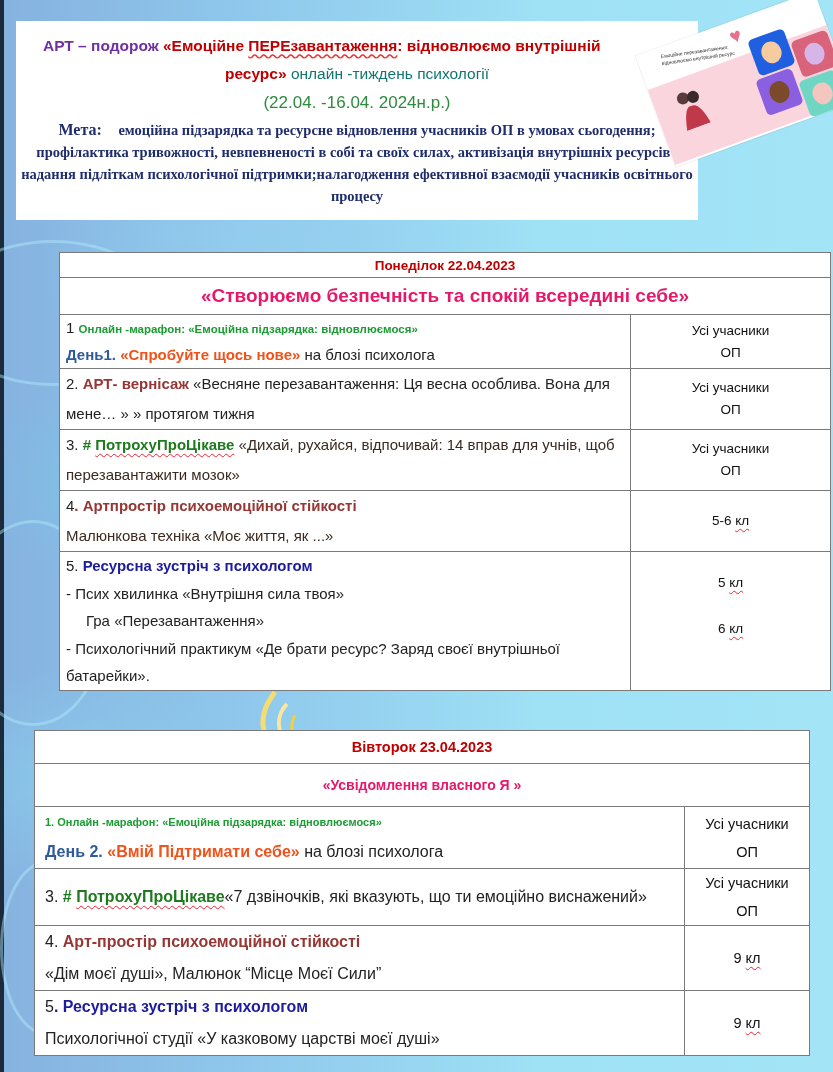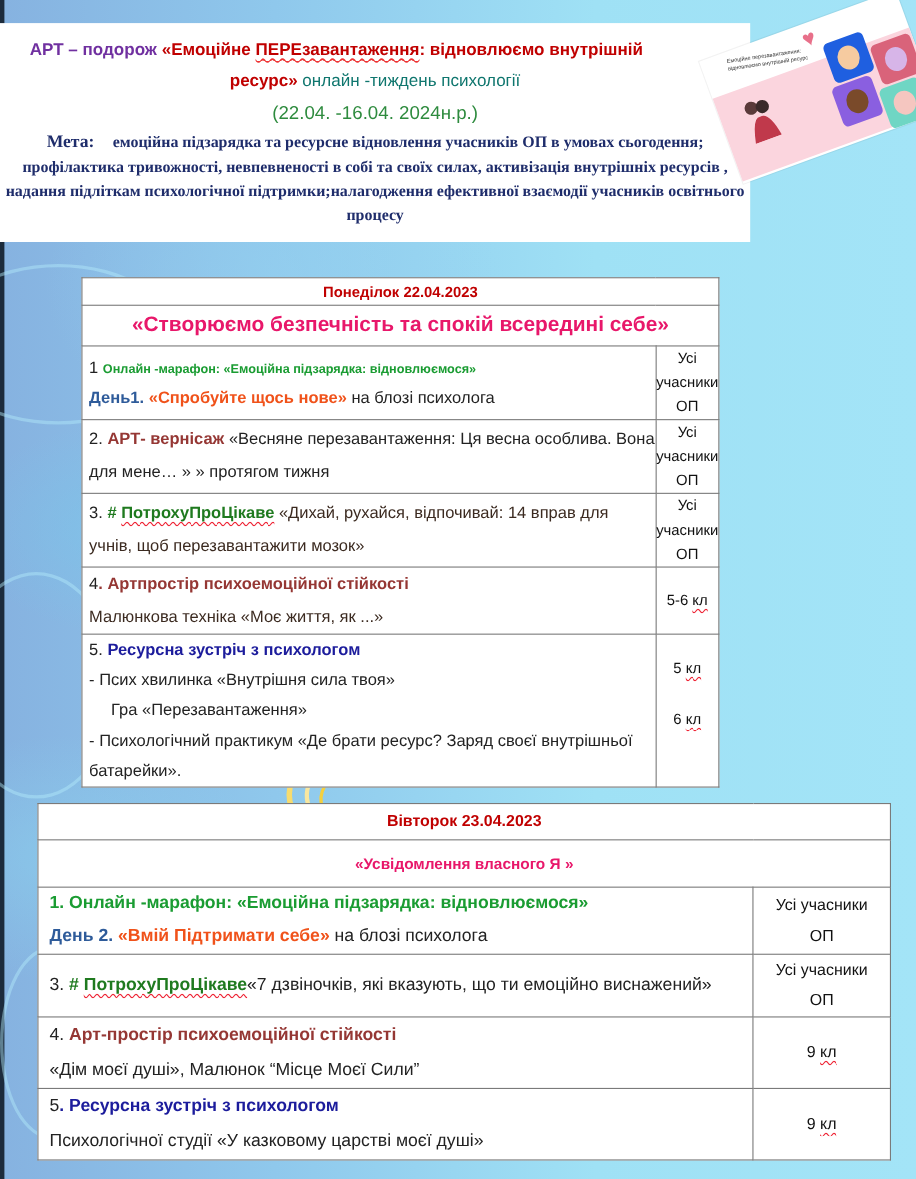--- a/index.html
+++ b/index.html
@@ -11,21 +11,21 @@
       radial-gradient(ellipse 260px 160px at 60px 780px, rgba(140,215,240,0.5), rgba(0,0,0,0) 70%),
       radial-gradient(ellipse 300px 200px at 250px 260px, rgba(150,210,240,0.5), rgba(0,0,0,0) 70%),
       linear-gradient(90deg, #86b2e0 0%, #8fc8ec 30%, #9fe1f5 65%, #a3e4f7 100%);
   }
   .left-edge { position: absolute; left: 0; top: 0; width: 4px; height: 1072px; background: #1c2b3c; }
   .swirl { position: absolute; border-radius: 50%; border: 3px solid rgba(180,235,250,0.45); }
   .deco-gold { position: absolute; left: 245px; top: 690px; width: 60px; height: 45px; }
 
   
   .header {
-    position: absolute; left: 0; top: 21px; width: 682px; height: 199px;
+    position: absolute; left: 16px; top: 21px; width: 682px; height: 199px;
     background: #fff; text-align: center;
   }
   .h-line1 { position: absolute; left: 27px; top: 16px; font-weight: bold; font-size: 15.5px; color: #7030a0; white-space: nowrap; }
   .h-line1 .red { color: #c00000; }
   .h-line1 .ul { text-decoration: underline wavy #e33; text-underline-offset: 2px; }
   .h-line2 { position: absolute; left: 0; width: 100%; top: 44px; font-size: 15.5px; white-space: nowrap; }
   .h-line2 .red { color: #c00000; font-weight: bold; }
   .h-line2 .green { color: #0f766e; }
   .h-line3 { position: absolute; left: 0; width: 100%; top: 72px; font-size: 17px; color: #2e8b3e; }
   .goal { position: absolute; left: 0; width: 100%; top: 98px; font-family: "Liberation Serif", serif; font-weight: bold; color: #1f2d6b; font-size: 14.5px; line-height: 22px; }
@@ -53,32 +53,32 @@
   .cell-aud { text-align: center; font-size: 13.5px; color: #111; line-height: 22px; }
   .t-green-small { color: #1a9c32; font-weight: bold; font-size: 11.5px; }
   .t-blue { color: #2e5b9a; font-weight: bold; }
   .t-orange { color: #f0521a; font-weight: bold; }
   .t-brown { color: #953734; font-weight: bold; }
   .t-green { color: #1f7a1f; font-weight: bold; }
   .t-navy { color: #1c1c9c; font-weight: bold; }
   .t-dark { color: #3b2a20; }
   .wavy { text-decoration: underline wavy #e23; text-underline-offset: 3px; text-decoration-thickness: 1px; }
 
-  #t1 { left: 74px; top: 252px; width: 580px; }
+  #t1 { left: 59px; top: 252px; width: 772px; }
   #t1 .day-head td { height: 24px; }
   #t1 .day-theme td { height: 36px; }
   #t1 col.c1 { width: 571px; }
 
   #t2 { left: 34px; top: 730px; width: 776px; }
   #t2 .day-head td { height: 32px; font-size: 14.5px; }
   #t2 .day-theme td { height: 42px; font-size: 14px; }
   #t2 col.c1 { width: 650px; }
   #t2 .cell-main { font-size: 16px; line-height: 32px; padding-left: 10px !important; }
   #t2 .cell-aud { font-size: 14.5px; line-height: 28px; }
-  #t2 .t-green-small { font-size: 16px; }
+  #t2 .t-green-small { font-size: 11px; }
 </style>
 </head>
 <body>
 
 <div class="left-edge"></div>
 <div class="swirl" style="left:-60px; top:240px; width:220px; height:140px;"></div>
 <div class="swirl" style="left:-40px; top:520px; width:140px; height:200px;"></div>
 <div class="swirl" style="left:0px; top:860px; width:90px; height:170px;"></div>
 <svg class="deco-gold" viewBox="0 0 60 45">
   <path d="M30 2 C 20 15, 15 30, 20 44" stroke="#f7dc6f" stroke-width="5" fill="none"></path>

